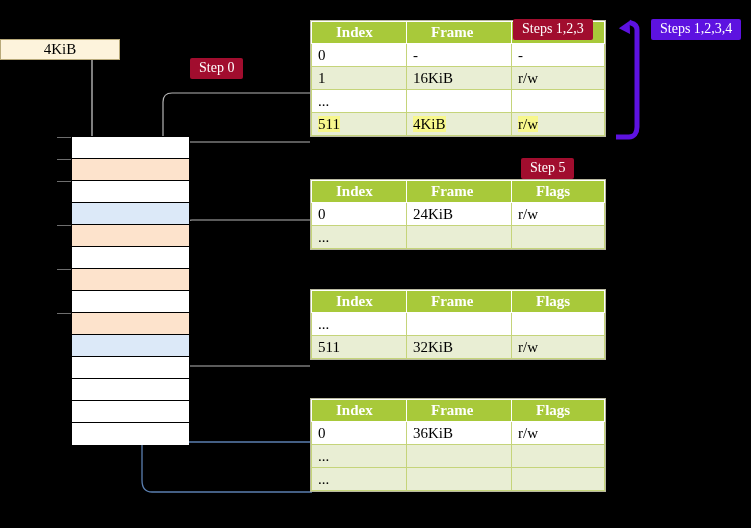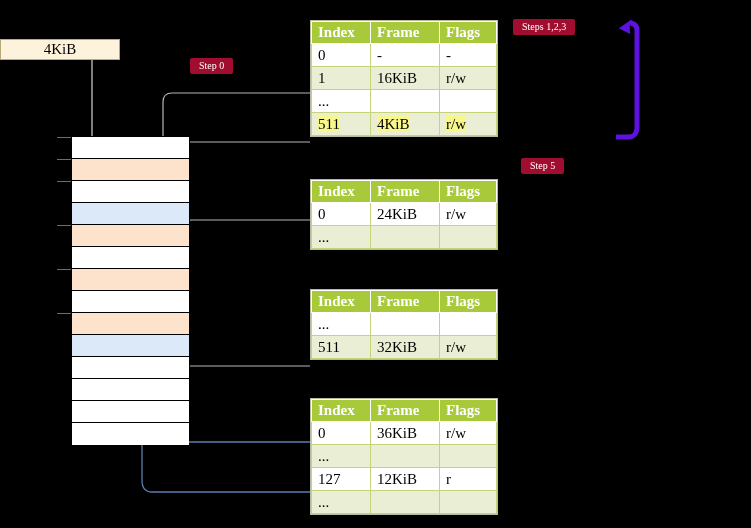--- a/index.html
+++ b/index.html
@@ -25,32 +25,32 @@
   .memrow.peach{background:#fde3cc;}
   .memrow.blue{background:#dce9f8;}
   .memrow.last{border-bottom:none;}
   .memtick{position:absolute;width:14px;height:0;border-top:1px solid #6e6e6e;}
 
   
   .ptable{position:absolute;border:1px solid #b9b9a0;border-collapse:collapse;
           background:#ffffff;}
   .ptable table{border-collapse:collapse;}
   .ptable th{background:#a8c93a;color:#ffffff;font-weight:bold;font-size:15px;
-             text-align:left;padding:2px 6px;border:1px solid #ffffff;}
+             text-align:left;padding:2px 24px;border:1px solid #ffffff;}
   .ptable td{font-size:15px;color:#000;padding:2px 6px;
              border:1px solid #c5d47a;height:18px;vertical-align:middle;}
   .ptable tr.alt td{background:#e9eed4;}
   .ptable tr.plain td{background:#ffffff;}
   .col-index{width:46px;}
   .col-frame{width:56px;}
   .col-flags{width:44px;}
   .hl{background:#f7f78c;}
 
   
-  .badge{position:absolute;color:#ffffff;font-size:10px;padding:2px 9px 3px 9px;
+  .badge{position:absolute;color:#ffffff;font-size:14px;padding:2px 9px 3px 9px;
          border-radius:2px;white-space:nowrap;}
   .badge.crimson{background:#a10d2e;}
   .badge.violet{background:#5d12e0;}
 
   .lbl-4kib{font-size:15px;}
 </style>
 </head>
 <body>
 
 <div class="canvas">
@@ -224,31 +224,27 @@
           <tr class="plain">
             <td class="col-index">0</td>
             <td class="col-frame">36KiB</td>
             <td class="col-flags">r/w</td>
           </tr>
           <tr class="alt">
             <td class="col-index">...</td>
             <td class="col-frame"></td>
             <td class="col-flags"></td>
           </tr>
-          <tr class="plain">
-            <td class="col-index">127</td>
-            <td class="col-frame">12KiB</td>
-            <td class="col-flags">r</td>
-          </tr>
           <tr class="alt">
             <td class="col-index">...</td>
             <td class="col-frame"></td>
             <td class="col-flags"></td>
           </tr>
         </tbody>
       </table>
     </div>
 
   <div class="badge crimson" style="left:190px;top:58px;">Step 0</div>
   <div class="badge crimson" style="left:513px;top:19px;">Steps 1,2,3</div>
+  <div class="badge violet" style="left:651px;top:19px;">Steps 1,2,3,4</div>
   <div class="badge crimson" style="left:521px;top:158px;">Step 5</div>
 
 </div>
 
 </body></html>

